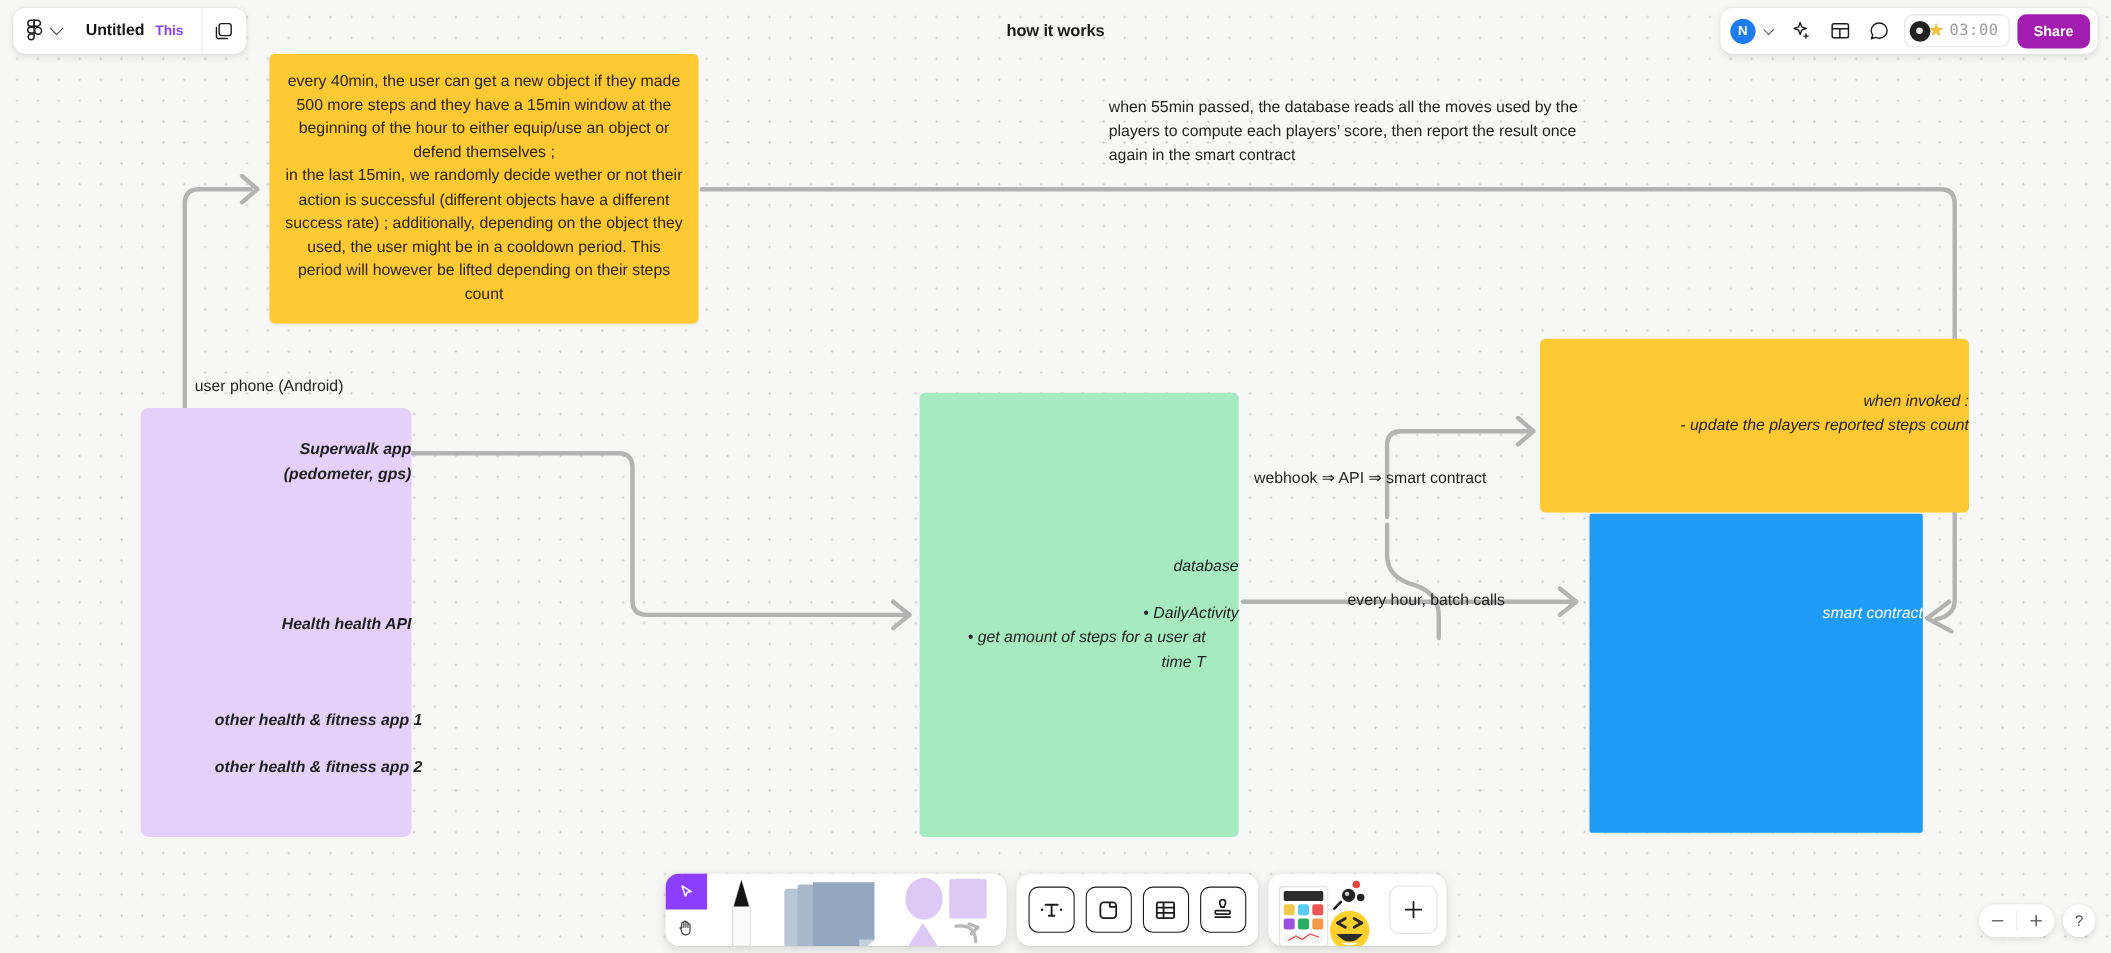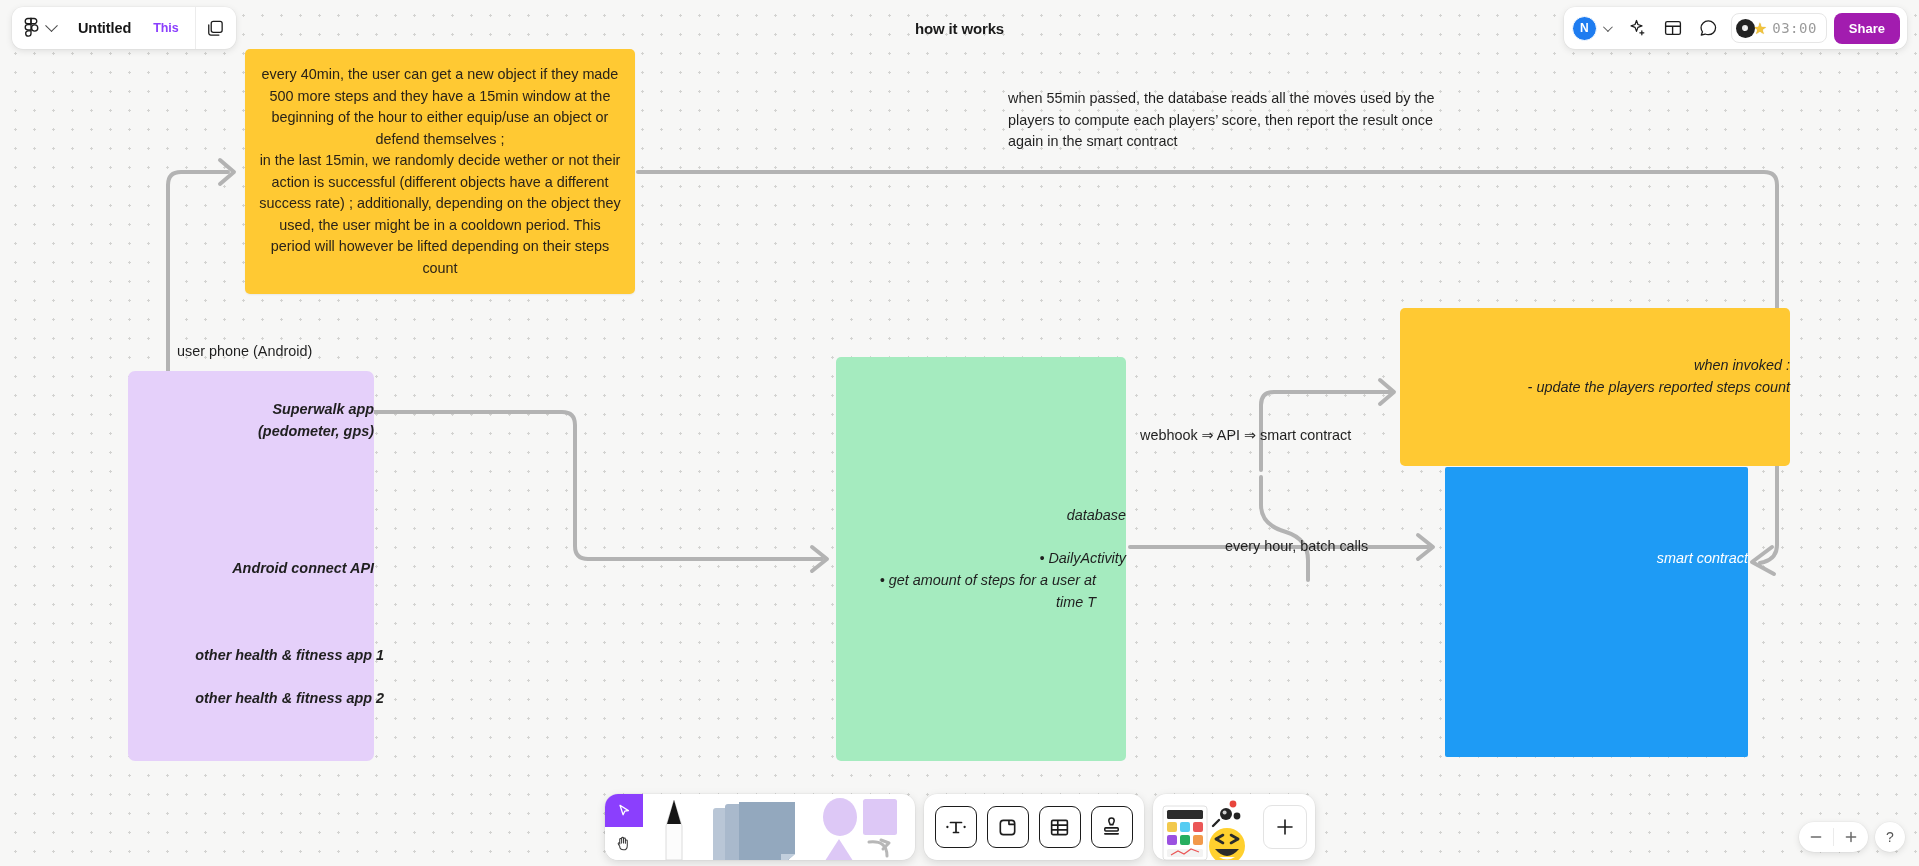--- a/index.html
+++ b/index.html
@@ -167,21 +167,21 @@
 in the last 15min, we randomly decide wether or not their action is successful (different objects have a different success rate) ; additionally, depending on the object they used, the user might be in a cooldown period. This period will however be lifted depending on their steps count</div>
   </div>
 
   <div class="txt" style="left:1008px; top:88px; width:432px;">when 55min passed, the database reads all the moves used by the players to compute each players’ score, then report the result once again in the smart contract</div>
 
   <div class="txt" style="left:177px; top:341px;">user phone (Android)</div>
 
   <div class="node shape-purple" style="left:128px; top:371px; width:246px; height:390px;"></div>
   <div class="txt c b" style="left:128px; top:399px; width:246px; white-space:pre-line;">Superwalk app
 (pedometer, gps)</div>
-  <div class="txt c b" style="left:128px; top:558px; width:246px;">Android connect API</div>
+  <div class="txt c b" style="left:128px; top:558px; width:246px;">Health health API</div>
   <div class="txt c b" style="left:118px; top:645px; width:266px;">other health &amp; fitness app 1</div>
   <div class="txt c b" style="left:118px; top:688px; width:266px;">other health &amp; fitness app 2</div>
 
 
   <div class="node shape-green" style="left:836px; top:357px; width:290px; height:404px;"></div>
   <div class="txt c" style="left:836px; top:505px; width:290px;">database</div>
   <div class="txt c" style="left:836px; top:548px; width:290px;">• DailyActivity</div>
   <div class="txt c" style="left:866px; top:570px; width:230px;">• get amount of steps for a user at time T</div>
 
   <div class="txt" style="left:1140px; top:425px;">webhook ⇒ API ⇒ smart contract</div>
@@ -206,21 +206,21 @@
         <g fill="none" stroke="#1c1c1c" stroke-width="1.1">
           <circle cx="9" cy="9" r="2.55"></circle>
           <path d="M3.45 1.2h2.55v4.35H3.45a2.17 2.17 0 1 1 0-4.35z"></path>
           <path d="M6 1.2h2.55a2.17 2.17 0 1 1 0 4.35H6z"></path>
           <path d="M3.45 6.3h2.55v4.35H3.45a2.17 2.17 0 1 1 0-4.35z"></path>
           <path d="M3.45 11.4h2.55v2.18a2.17 2.17 0 1 1-2.55-2.18z"></path>
         </g>
       </svg>
       <span class="chev"></span>
     </div>
-    <div class="tb-seg" style="gap:22px; padding-right:16px;">
+    <div class="tb-seg" style="gap:10px; padding-right:16px;">
       <span class="doc-title">Untitled</span>
       <span class="badge-free">This</span>
     </div>
     <div class="tb-div"></div>
     <div class="tb-icon-btn">
       <svg width="19" height="19" viewBox="0 0 20 20">
         <rect x="5.5" y="2.6" width="11.5" height="11.5" rx="2.2" fill="none" stroke="#1c1c1c" stroke-width="1.35"></rect>
         <path d="M13.6 16.9H5.1A2.2 2.2 0 0 1 2.9 14.7V6.3" fill="none" stroke="#1c1c1c" stroke-width="1.35" stroke-linecap="round"></path>
       </svg>
     </div>

